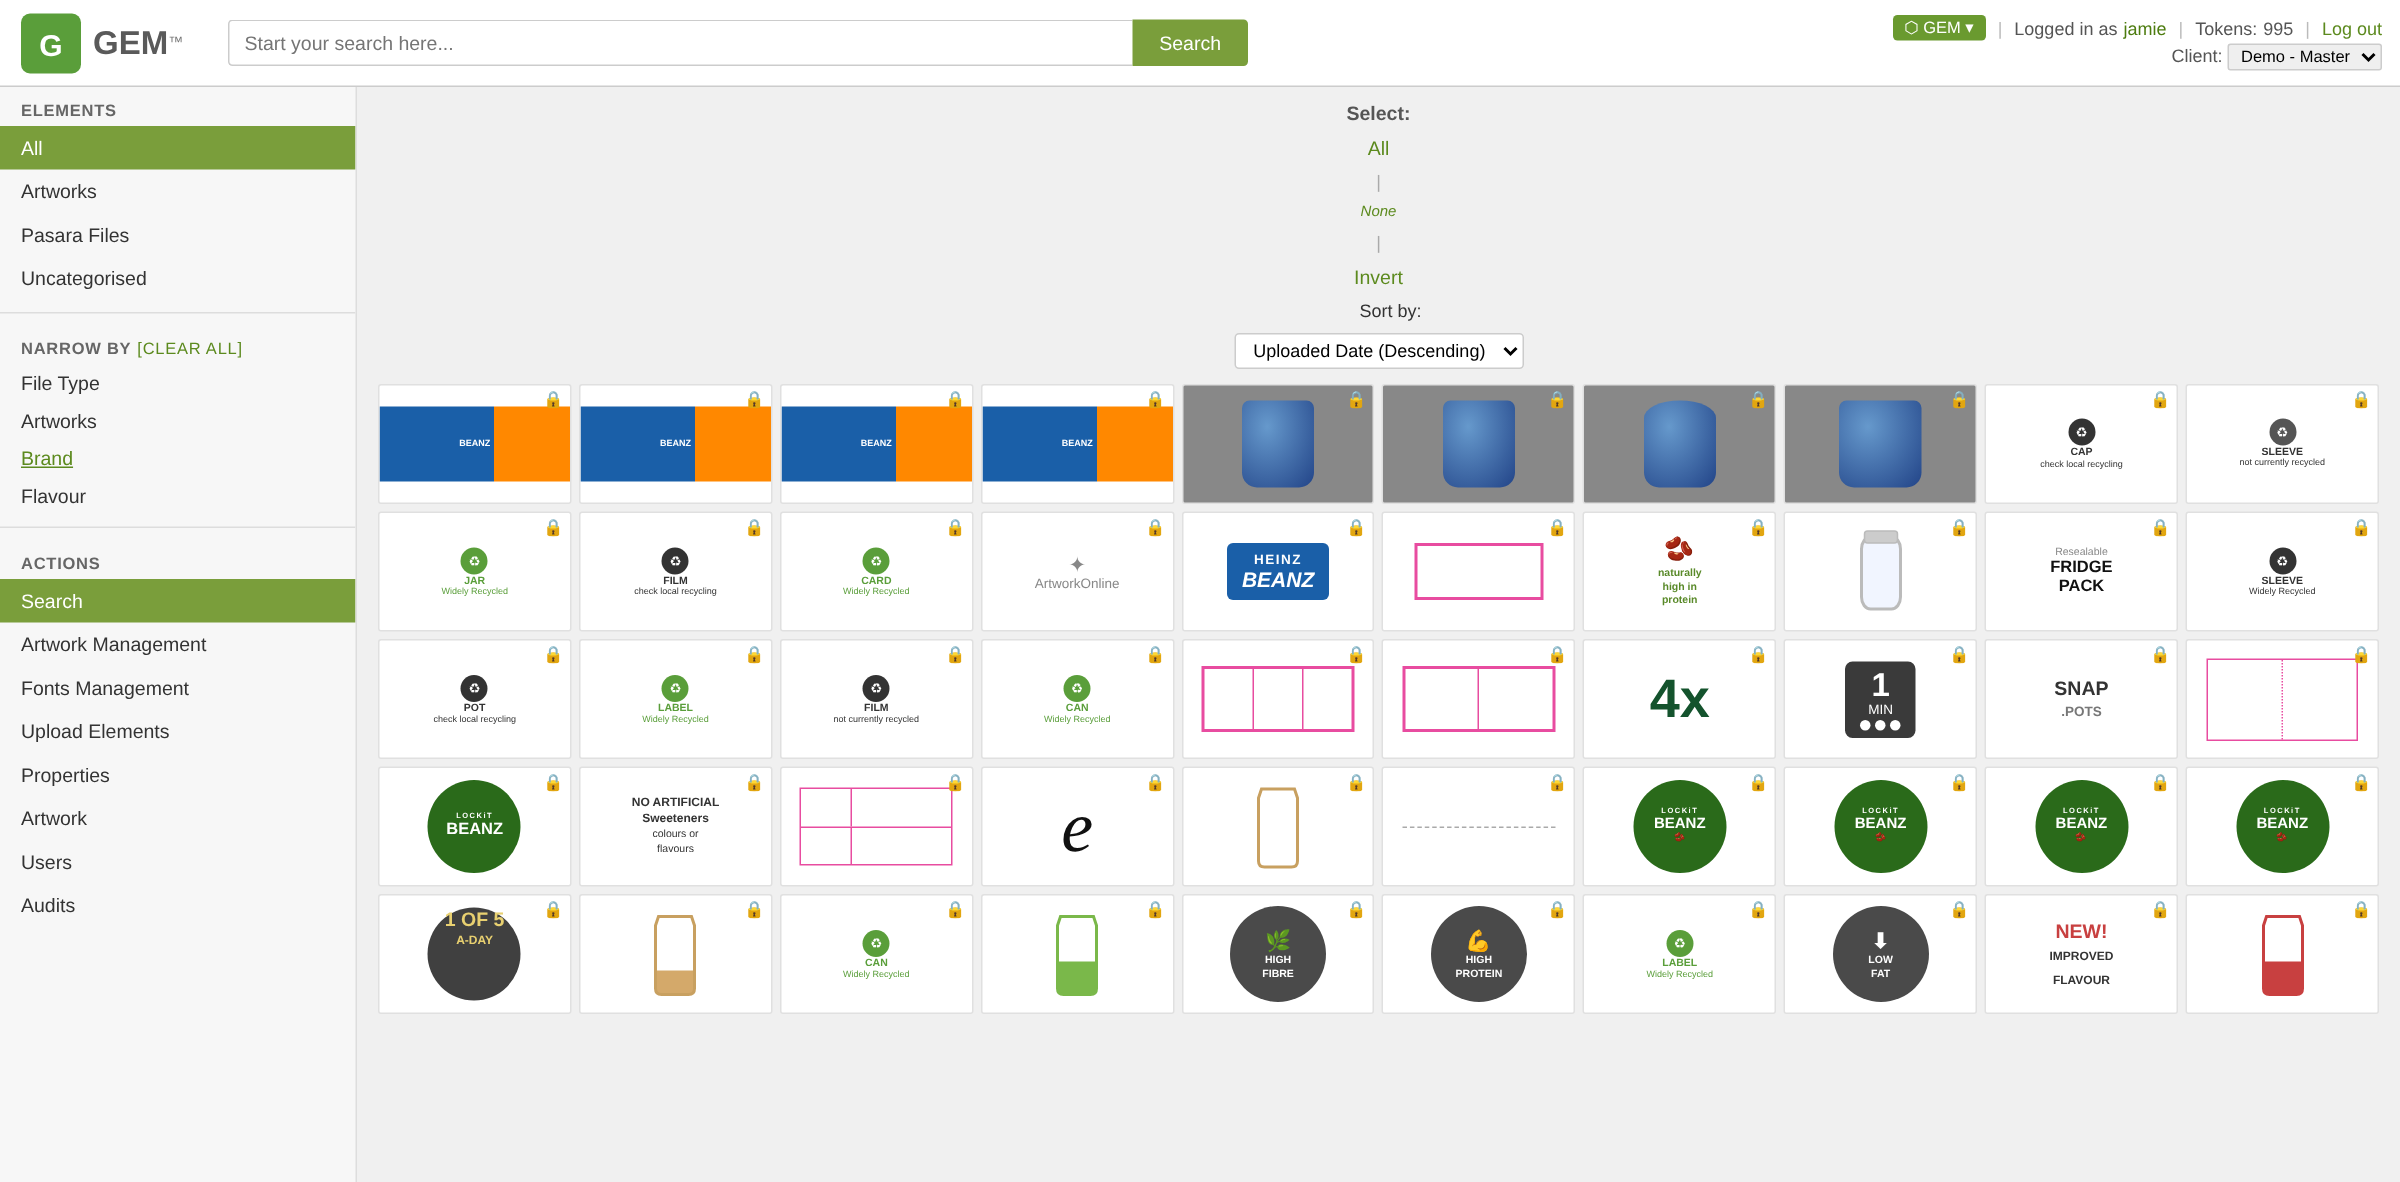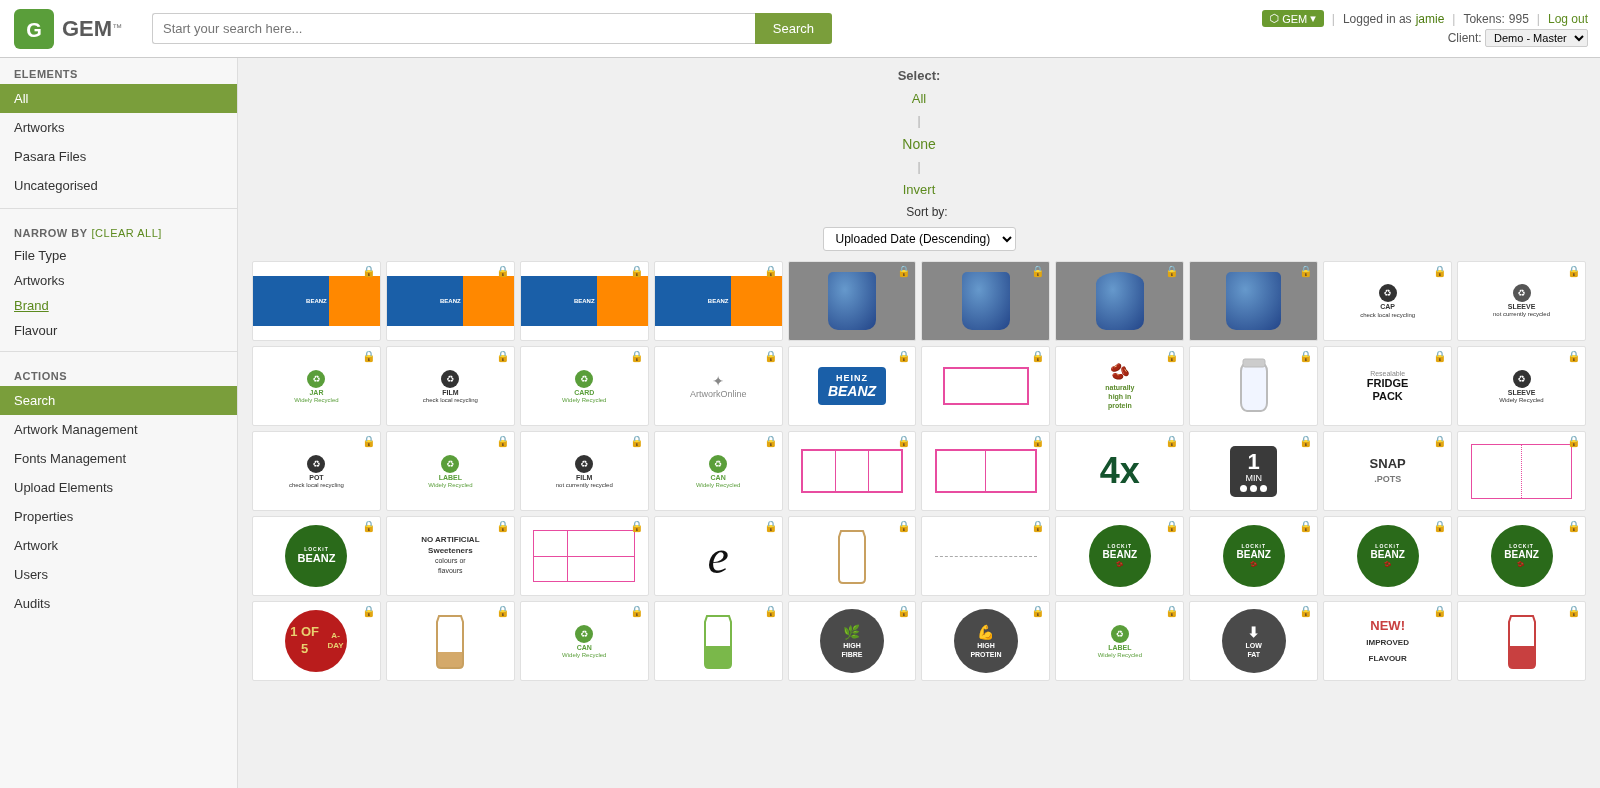--- a/index.html
+++ b/index.html
@@ -284,21 +284,21 @@
     <div class="sidebar-item">Users</div>
     <div class="sidebar-item">Audits</div>
   </div>
 
   <div id="content">
 
     <div id="toolbar">
       <span style="font-weight:bold;color:#555;font-size:13px;">Select:</span>
       <a href="#" style="color:#5c8a1e;text-decoration:none;font-size:13px;">All</a>
       <span style="color:#aaa;">|</span>
-      <a href="#" style="color:#5c8a1e;text-decoration:none;font-size:14px;">None</a>
+      <a href="#" style="color:#5c8a1e;text-decoration:none;font-size:10px;font-style:italic;">None</a>
       <span style="color:#aaa;">|</span>
       <a href="#" style="color:#5c8a1e;text-decoration:none;font-size:13px;text-align:center;">Invert</a>
       <span style="margin-left:16px;">Sort by:</span>
       <select style="padding:3px 8px;font-size:12px;border:1px solid #ccc;border-radius:3px;background:#fff;cursor:pointer;">
         <option>Uploaded Date (Descending)</option>
         <option>Uploaded Date (Ascending)</option>
         <option>Name (A-Z)</option>
         <option>Name (Z-A)</option>
       </select>
     </div>
@@ -601,21 +601,21 @@
         <span class="lock-icon">🔒</span>
         <div style="background:#2a6a1a;border-radius:50%;width:62px;height:62px;display:flex;flex-direction:column;align-items:center;justify-content:center;color:#fff;font-size:7px;font-weight:bold;text-align:center;line-height:1.2;">
           <div style="font-size:5px;letter-spacing:1px;">LOCKiT</div>
           <div style="font-size:10px;font-weight:bold;">BEANZ</div>
           <div style="font-size:6px;color:#ffcc44;">🫘</div>
         </div>
       </div>
 
       <div class="grid-cell">
         <span class="lock-icon">🔒</span>
-        <div style="background:#b91c1c;border-radius:50%;width:62px;height:62px;display:flex;flex-direction:row;align-items:center;color:#e8d070;font-size:9px;font-weight:bold;text-align:center;line-height:1.3;">
+        <div style="background:#404040;border-radius:50%;width:62px;height:62px;display:flex;flex-direction:column;align-items:center;color:#e8d070;font-size:9px;font-weight:bold;text-align:center;line-height:1.3;">
           <div style="font-size:13px;font-weight:bold;">1 OF 5</div>
           <div style="font-size:8px;">A-DAY</div>
         </div>
       </div>
 
       <div class="grid-cell">
         <span class="lock-icon">🔒</span>
         <svg width="38" height="58" viewBox="0 0 38 58">
           <defs>
             <clipPath id="c1">

